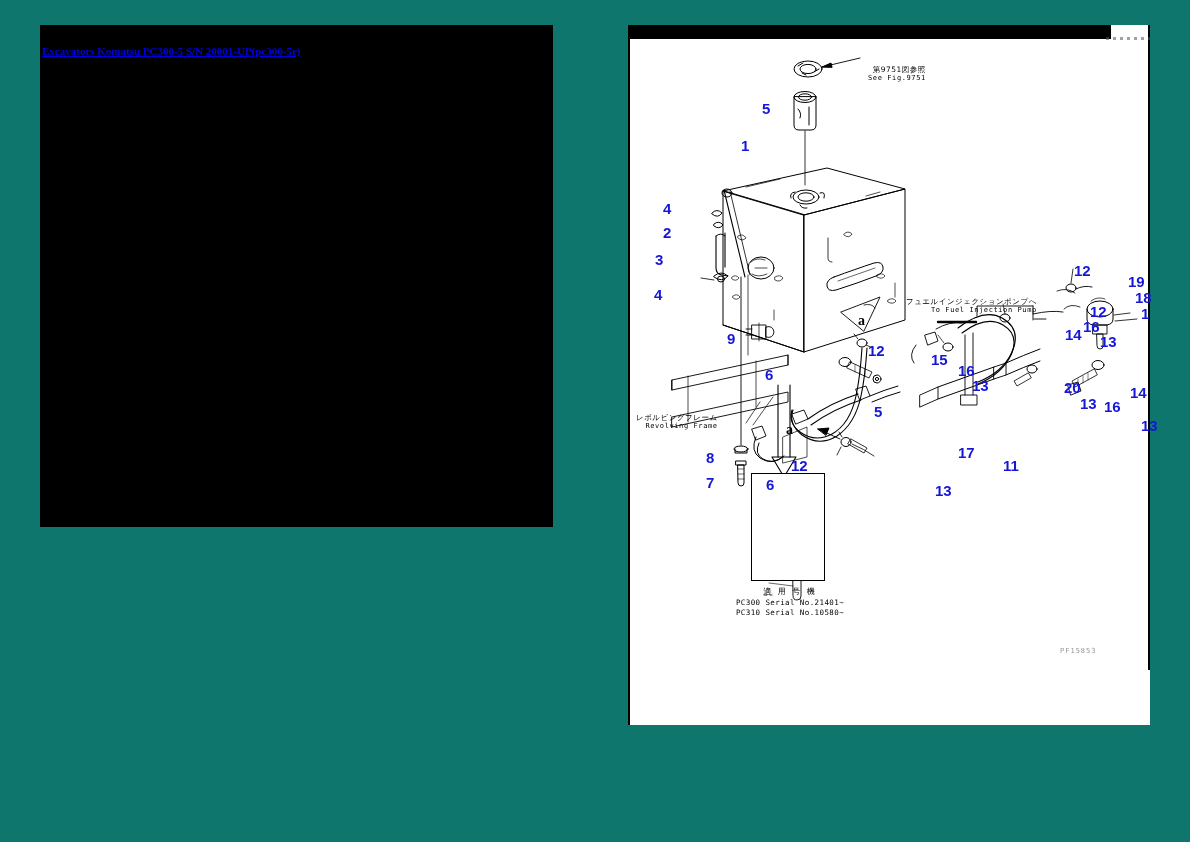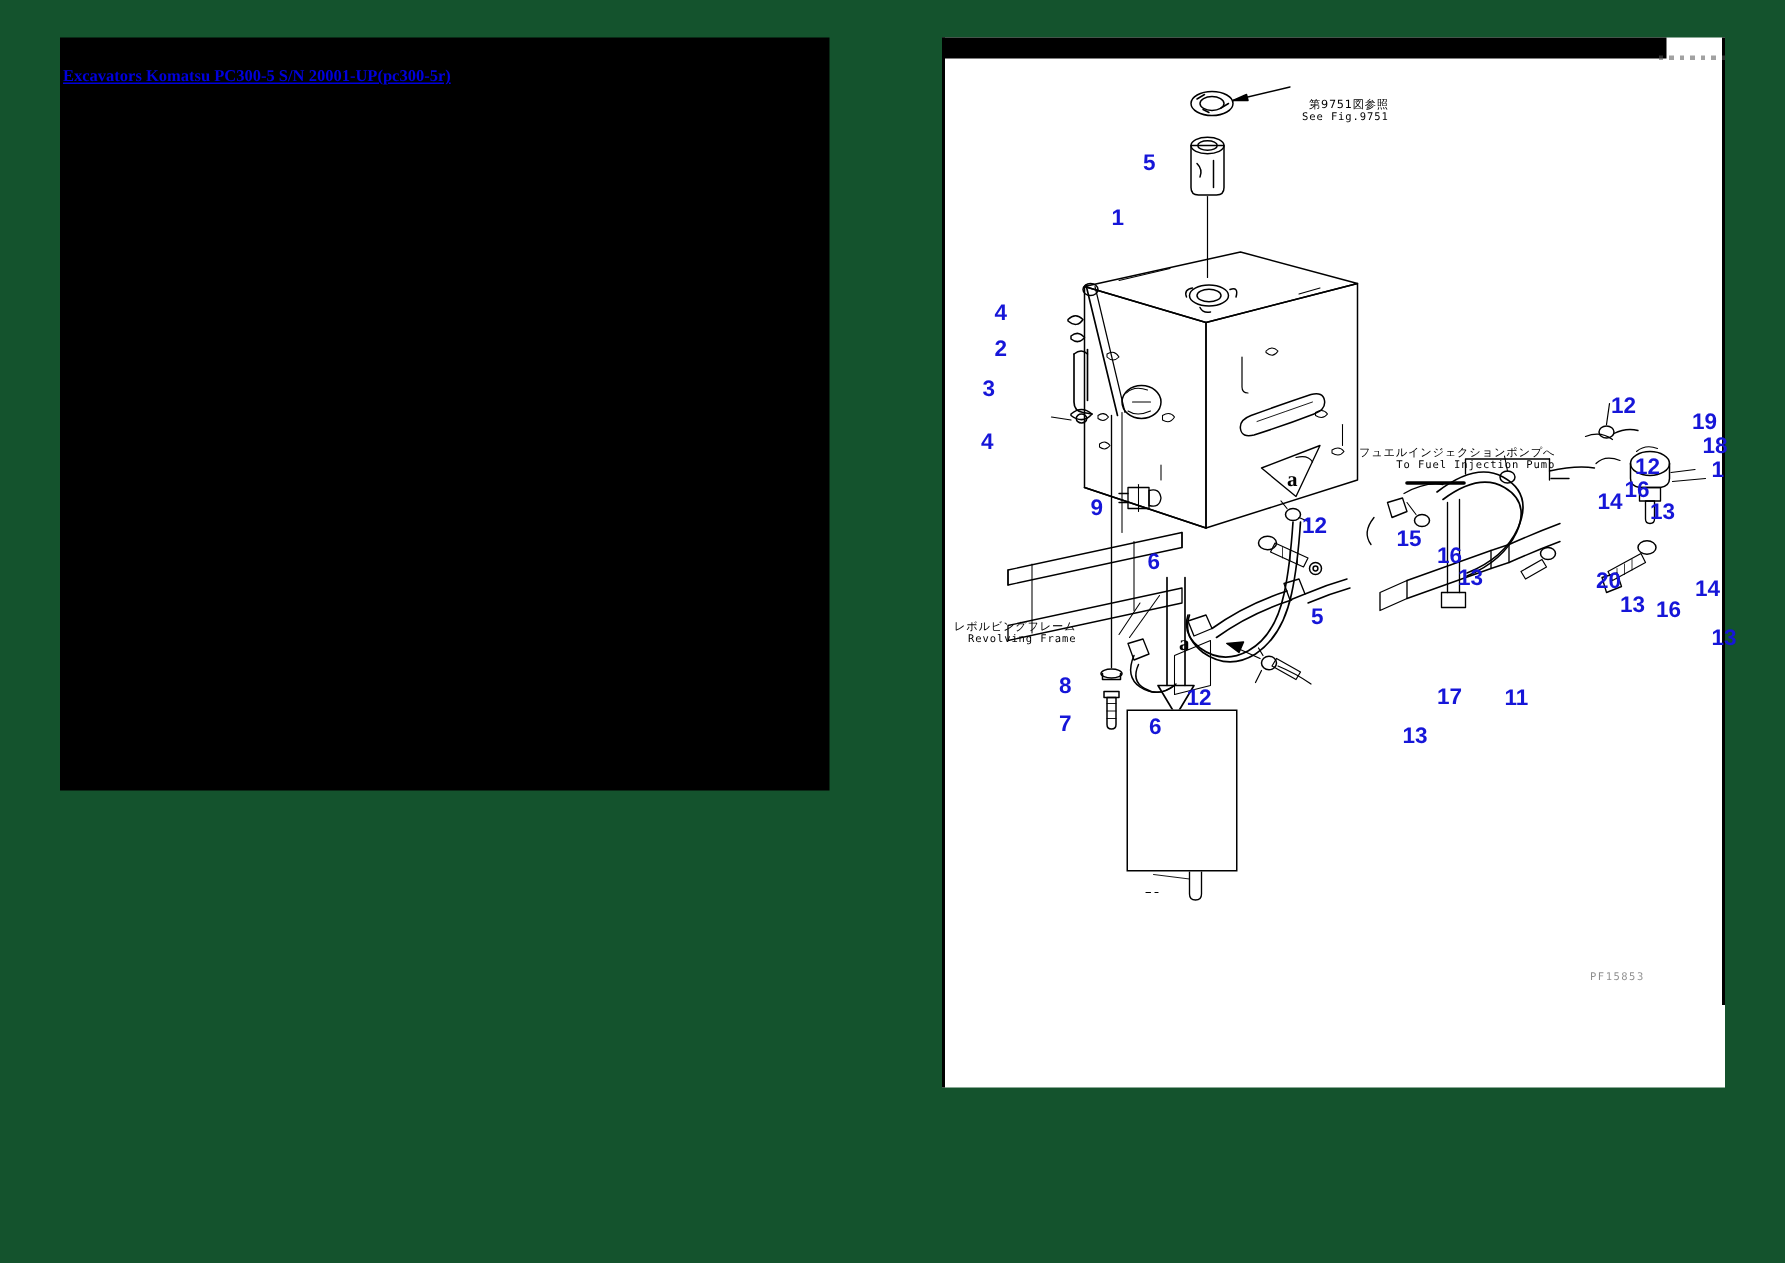--- a/index.html
+++ b/index.html
@@ -9,21 +9,21 @@
     width: 1190px;
     height: 842px;
     overflow: hidden;
     font-family: "Liberation Sans", sans-serif;
   }
 
   #page {
     position: relative;
     width: 1190px;
     height: 842px;
-    background: #14532d;
+    background: #0f766e;
   }
 
   
   #left-panel {
     position: absolute;
     left: 40px;
     top: 25px;
     width: 513px;
     height: 502px;
     background: #000000;
@@ -415,20 +415,25 @@
     <div class="anno" style="left:278px; top:272px;">
       <span class="jp">フュエルインジェクションポンプへ</span>
       <span class="en">To Fuel Injection Pump</span>
     </div>
 
     <div class="anno" style="left:8px; top:388px;">
       <span class="jp">レボルビングフレーム</span>
       <span class="en">Revolving Frame</span>
     </div>
 
+    <div class="serial-block" style="left:62px; top:562px; width:200px;">
+      <span class="jp-title">適 用 号 機</span>
+      <span class="sn">PC300 Serial No.21401~</span>
+      <span class="sn">PC310 Serial No.10580~</span>
+    </div>
 
     <div class="section-letter" style="left:230px; top:288px;">a</div>
     <div class="section-letter" style="left:158px; top:397px;">a</div>
 
     <div id="fig-code">PF15853</div>
 
     <div id="callouts-layer">
         <div class="callout" style="left: 134px; top: 76px; color: rgb(22, 22, 216);">5</div>
         <div class="callout" style="left: 113px; top: 113px; color: rgb(22, 22, 216);">1</div>
         <div class="callout" style="left: 35px; top: 176px; color: rgb(22, 22, 216);">4</div>
@@ -451,20 +456,20 @@
         <div class="callout" style="left: 455px; top: 294px; color: rgb(22, 22, 216);">16</div>
         <div class="callout" style="left: 472px; top: 309px; color: rgb(22, 22, 216);">13</div>
         <div class="callout" style="left: 303px; top: 327px; color: rgb(22, 22, 216); text-align: right;">15</div>
         <div class="callout" style="left: 330px; top: 338px; color: rgb(22, 22, 216);">16</div>
         <div class="callout" style="left: 344px; top: 353px; color: rgb(22, 22, 216);">13</div>
         <div class="callout" style="left: 436px; top: 355px; color: rgb(22, 22, 216);">20</div>
         <div class="callout" style="left: 452px; top: 371px; color: rgb(22, 22, 216);">13</div>
         <div class="callout" style="left: 476px; top: 374px; color: rgb(22, 22, 216);">16</div>
         <div class="callout" style="left: 502px; top: 360px; color: rgb(22, 22, 216);">14</div>
         <div class="callout" style="left: 246px; top: 379px; color: rgb(22, 22, 216);">5</div>
-        <div class="callout" style="left: 330px; top: 420px; color: rgb(22, 22, 216); margin-top: 12px;">17</div>
+        <div class="callout" style="left: 330px; top: 420px; color: rgb(22, 22, 216);">17</div>
         <div class="callout" style="left: 375px; top: 433px; color: rgb(22, 22, 216);">11</div>
         <div class="callout" style="left: 307px; top: 458px; color: rgb(22, 22, 216);">13</div>
         <div class="callout" style="left: 513px; top: 393px; color: rgb(22, 22, 216);">13</div>
       </div>
 
   </div>
 </div>
 
 </body></html>

